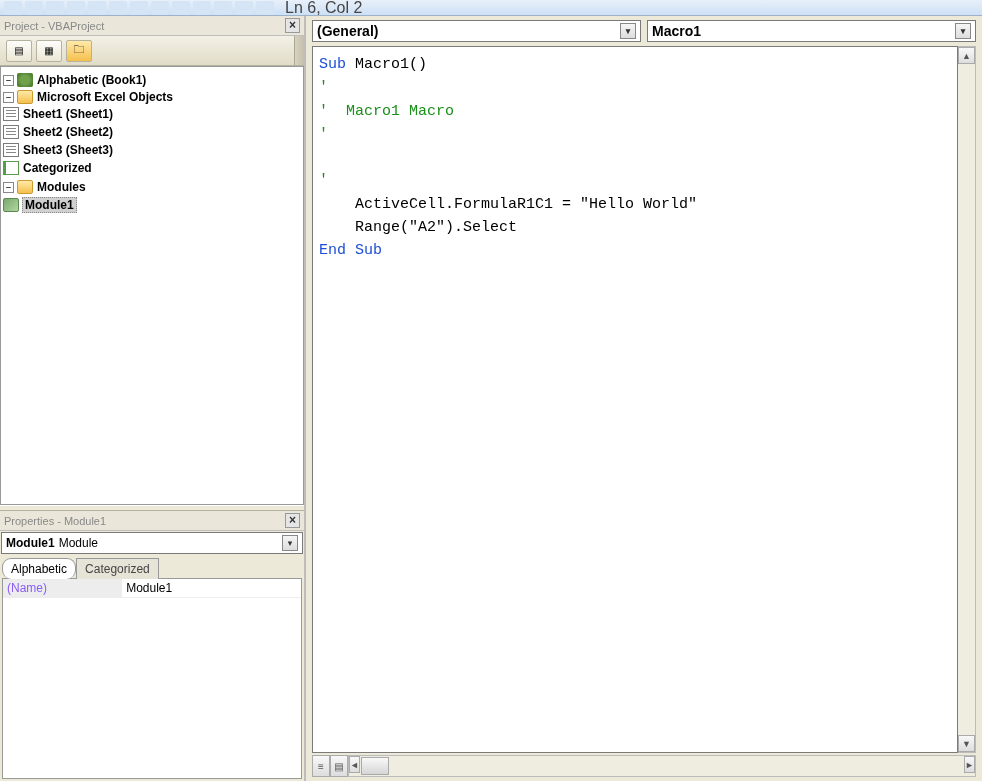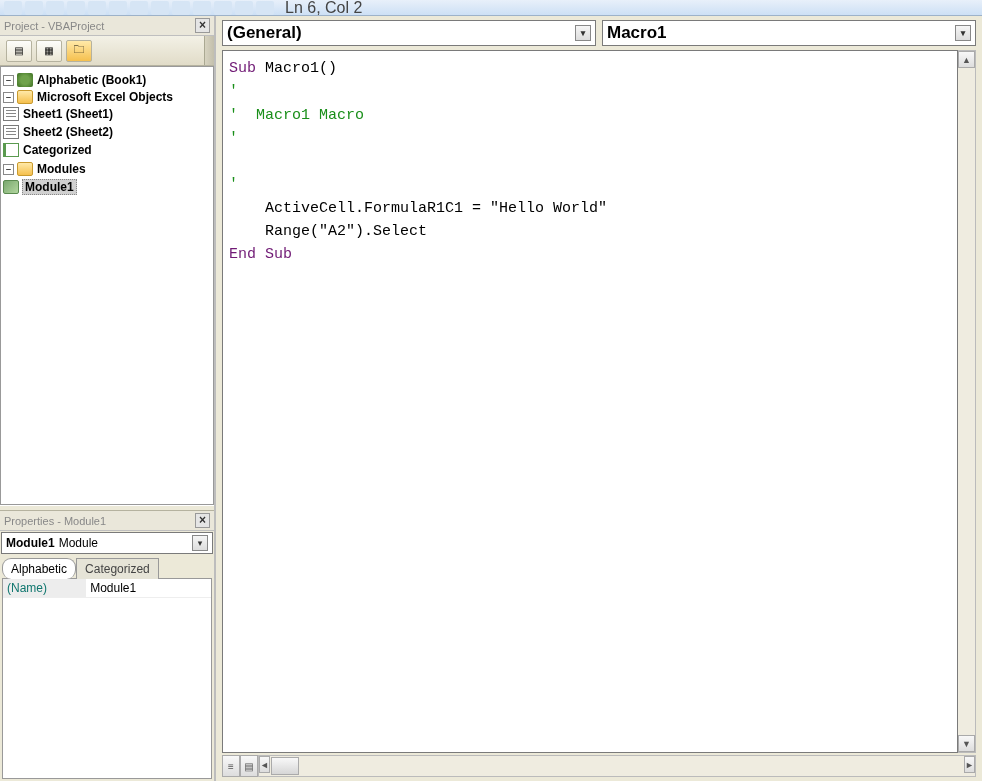--- a/index.html
+++ b/index.html
@@ -36,21 +36,21 @@
 
 .main-area {
   display: flex;
   flex: 1;
   height: calc(781px - 16px);
   background: #e8e8e8;
 }
 
 
 .left-col {
-  width: 216px;
+  width: 306px;
   display: flex;
   flex-direction: column;
   border-right: 2px solid #bdbdbd;
   background: #ece9d8;
 }
 
 .panel-title {
   display: flex;
   align-items: center;
   background: #eae7da;
@@ -185,41 +185,41 @@
 
 .prop-grid {
   flex:1;
   background:#fff;
   border:1px solid #999;
   margin:0 2px 2px 2px;
   overflow:auto;
 }
 .prop-grid table { width:100%; border-collapse:collapse; font-size:12px;}
 .prop-grid td { padding:2px 4px; border-bottom:1px solid #eee;}
-.prop-grid td.key { background:#ededed; width:40%; color:#0f766e;}
+.prop-grid td.key { background:#ededed; width:40%; color:#8b5cf6;}
 
 
 .right-col {
   flex:1;
   display:flex;
   flex-direction:column;
   background:#ece9d8;
 }
 .dropdown-row {
   display:flex; gap:6px;
   padding: 4px 6px;
   background:#ece9d8;
 }
 .combo {
   flex:1;
   background:#fff;
   border:1px solid #7a7a7a;
   display:flex; align-items:center;
   padding:2px 4px;
-  font-size:17px;
+  font-size:14px;
   font-weight:bold;
 }
 .combo .dd {
   margin-left:auto; width:16px;height:16px;
   background: linear-gradient(#f5f5f5,#ddd);
   border:1px solid #888;
   display:flex;align-items:center;justify-content:center;
 }
 .combo .dd::after{content:'▾';font-size:9px;color:#333;}
 
@@ -234,21 +234,21 @@
   flex:1;
   background:#fff;
   border:1px solid #7a7a7a;
   font-family: "Courier New", monospace;
   font-size: 15px;
   padding: 6px 6px;
   line-height: 1.55;
   overflow:auto;
   white-space: pre;
 }
-.kw { color: #701a75; }
+.kw { color: #1d4ed8; }
 .cm { color: #1a8f1a; }
 .code-scroll-v {
   width:18px;
   background:#e9e6d9;
   border:1px solid #bbb;
   border-left:none;
   display:flex;flex-direction:column;
 }
 .sbtn { height:17px; background:linear-gradient(#f8f8f8,#ddd); border:1px solid #aaa; display:flex;align-items:center;justify-content:center;font-size:9px;color:#555;cursor:pointer;}
 .strack { flex:1; background:#efece0;}
@@ -335,20 +335,26 @@
                 </div>
                   </li>
                 <li class="indent3">
                     <div class="row">
                   <span class="tree-icon ico-sheet"></span>
                   <span class="label">Sheet2 (Sheet2)</span>
                 </div>
                   </li>
                 <li class="indent3">
                     <div class="row">
+                  <span class="tree-icon ico-sheet"></span>
+                  <span class="label">Sheet3 (Sheet3)</span>
+                </div>
+                  </li>
+                <li class="indent3">
+                    <div class="row">
                   <span class="tree-icon ico-wb"></span>
                   <span class="label">Categorized</span>
                 </div>
                   </li>
               </ul>
             </li>
             <li class="indent1">
               <div class="row">
                 <span class="tree-toggle">−</span>
                 <span class="tree-icon ico-folder"></span>

